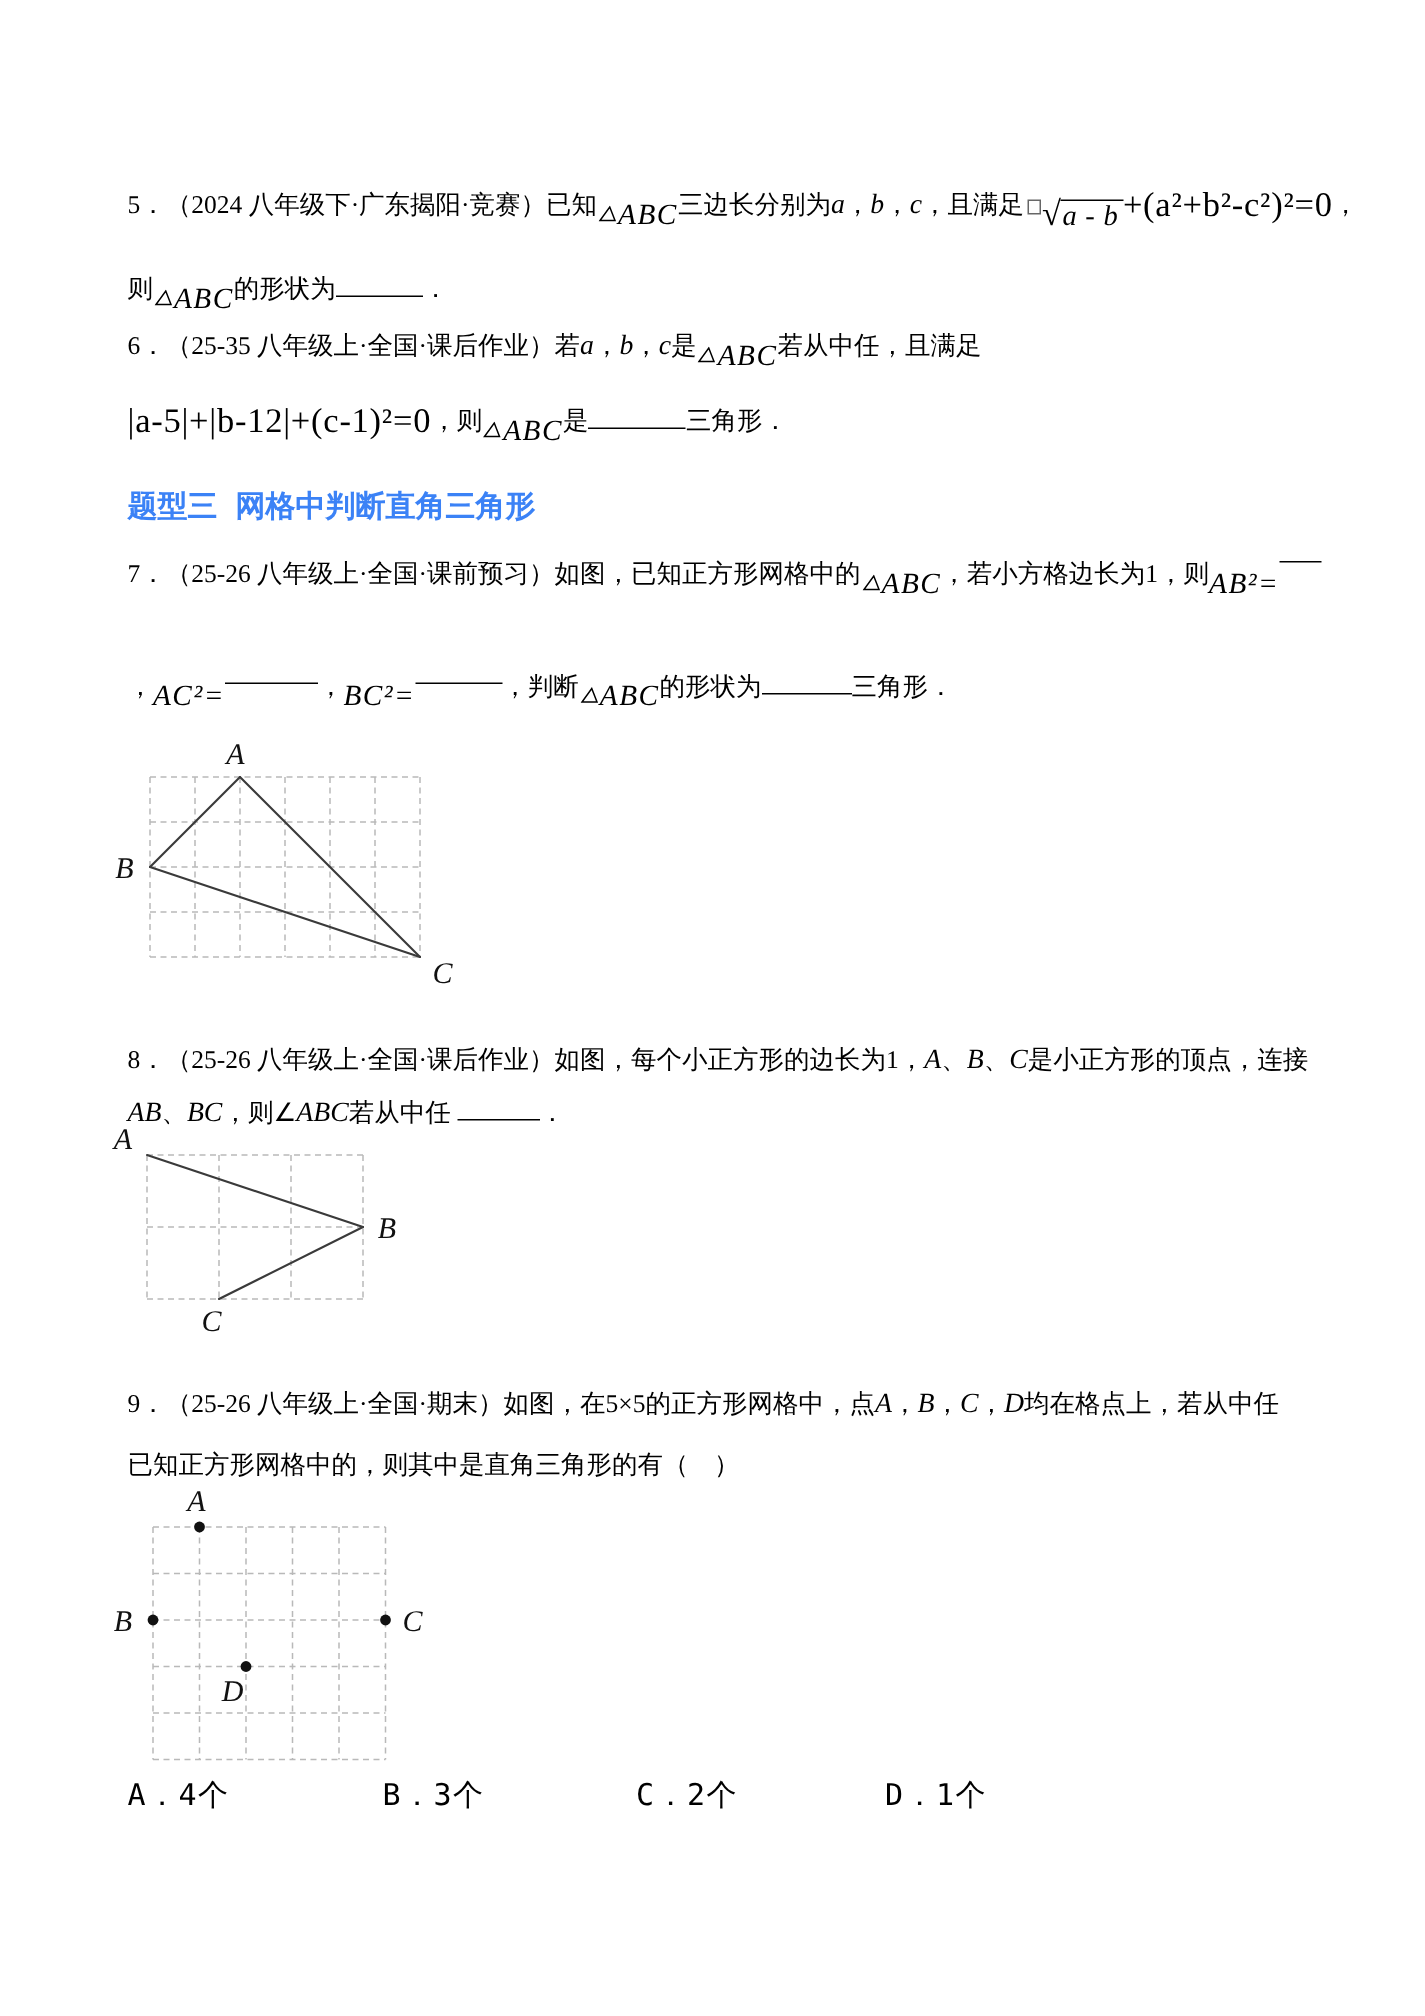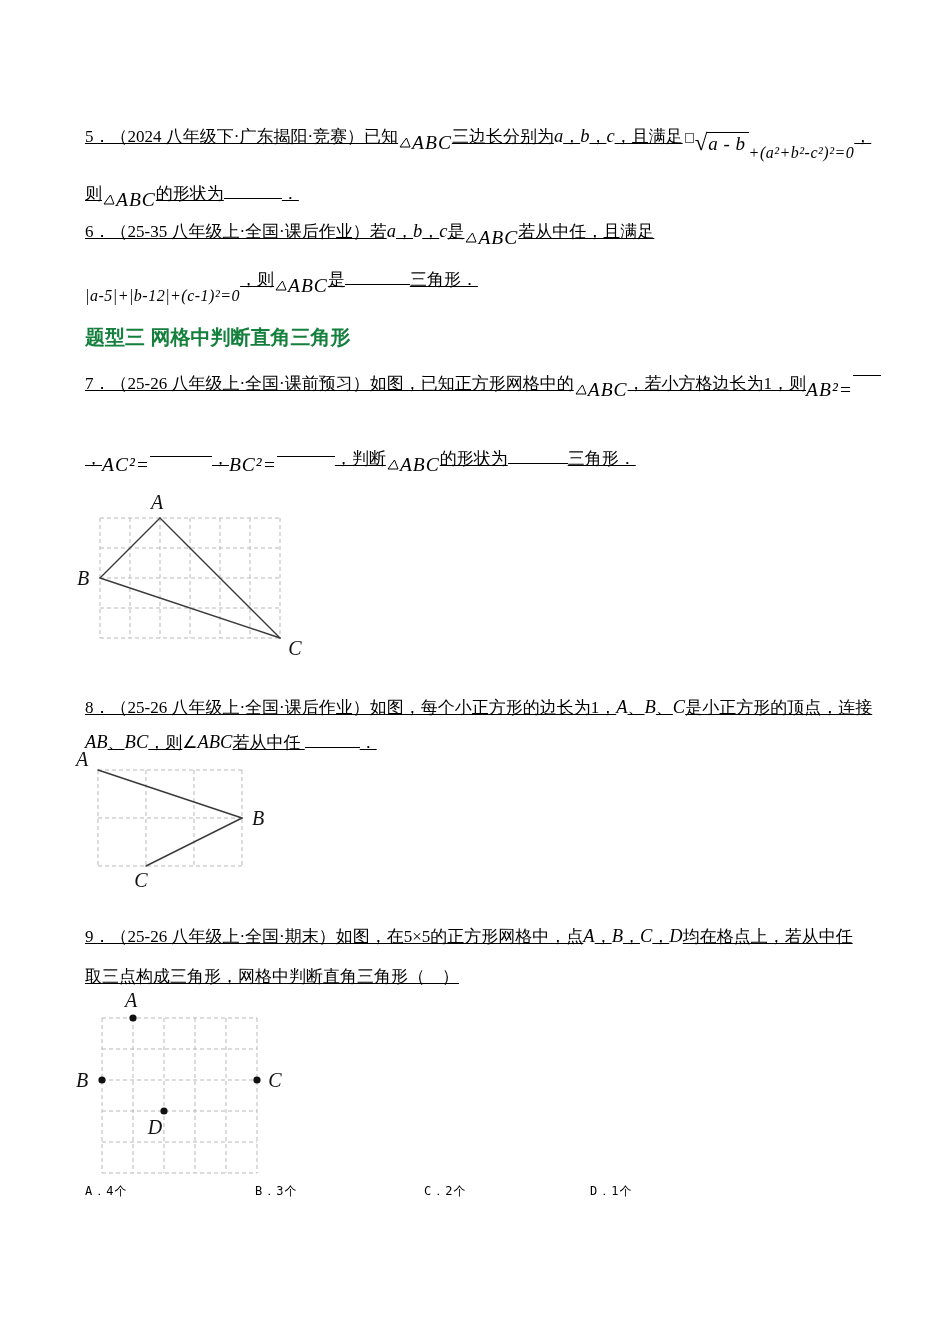--- a/index.html
+++ b/index.html
@@ -5,46 +5,46 @@
   html,body{margin:0;padding:0;}
   body{
     width:950px;height:1344px;position:relative;background:#ffffff;
     font-family:"Liberation Serif","DejaVu Serif",serif;color:#000;
     overflow:hidden;
   }
   .line{
     position:absolute;left:85px;white-space:nowrap;
     font-size:17px;line-height:26px;color:#000;
   }
-  .seg-t{font-family:"Liberation Serif","DejaVu Serif",serif;text-decoration:underline;}
+  .seg-t{font-family:"Liberation Serif","DejaVu Serif",serif;}
   .seg-i{font-family:"Liberation Serif",serif;font-style:italic;font-size:18.5px;}
   .seg-sym{font-family:"DejaVu Sans",sans-serif;font-size:17px;}
   .seg-low{font-family:"Liberation Serif",serif;font-style:italic;font-size:19.5px;
            position:relative;top:7px;letter-spacing:1px;}
-  .seg-lowf{font-family:"Liberation Serif",serif;font-style:italic;font-size:16px;
-           position:relative;top:16px;letter-spacing:.5px;}
+  .seg-lowf{font-family:"Liberation Serif",serif;font-size:23px;
+           position:relative;top:2px;letter-spacing:.5px;}
   .seg-tri{position:relative;top:6px;margin:0 1px;display:inline-block;}
   .seg-rad{position:relative;top:8px;font-size:19px;font-family:"Liberation Serif",serif;white-space:nowrap;}
   .seg-rad .sqrt{font-size:23px;font-style:normal;}
   .seg-rad .radi{border-top:1.5px solid #000;font-style:italic;padding:0 3px 0 1px;letter-spacing:.5px;font-family:Liberation Serif, serif;}
   .seg-box{display:inline-block;width:7px;height:8px;border:1px solid #666;
            margin:0 1px 0 2px;vertical-align:middle;background:#fdfdfd;}
   .seg-blank_b{display:inline-block;height:3px;border-bottom:1.3px solid #000;}
   .seg-blank_m{display:inline-block;height:3px;border-bottom:1.3px solid #000;transform:translateY(-7px);}
   .seg-blank_h{display:inline-block;height:3px;border-bottom:1.6px solid #000;transform:translateY(-13px);}
   .heading{
     position:absolute;left:85px;top:324px;
-    font-family:Liberation Sans, sans-serif;
-    font-weight:bold;font-size:20px;color:#15803d;
+    font-family:Liberation Mono, monospace;
+    font-weight:bold;font-size:20px;color:#3b82f6;
   }
   svg.fig{position:absolute;overflow:visible;}
   .opt{
     position:absolute;top:1183px;
     font-family:"DejaVu Sans Mono","Liberation Mono",monospace;
-    font-size:12px;color:#000;letter-spacing:1px;
+    font-size:20px;color:#000;letter-spacing:1px;
   }
 </style>
 </head>
 <body>
 
 <div class="line" style="top:122px"><span class="seg-t">5．（2024 八年级下·广东揭阳·竞赛）已知</span><span class="seg-tri"><svg width="12" height="11" viewBox="0 0 12 11">
         <polygon points="1,10 11,10 7.5,1" fill="none" stroke="#000" stroke-width="1"></polygon>
       </svg></span><span class="seg-low">ABC</span><span class="seg-t">三边长分别为</span><span class="seg-i">a</span><span class="seg-t">，</span><span class="seg-i">b</span><span class="seg-t">，</span><span class="seg-i">c</span><span class="seg-t">，且满足</span><span class="seg-box"></span><span class="seg-rad"><span class="sqrt">√</span><span class="radi">a - b</span></span><span class="seg-lowf">+(a²+b²-c²)²=0</span><span class="seg-t">，</span></div>
 <div class="line" style="top:180px"><span class="seg-t">则</span><span class="seg-tri"><svg width="12" height="11" viewBox="0 0 12 11">
         <polygon points="1,10 11,10 7.5,1" fill="none" stroke="#000" stroke-width="1"></polygon>
@@ -97,21 +97,21 @@
     <line x1="30" y1="73" x2="174" y2="73" stroke="#b9b9b9" stroke-width="1" stroke-dasharray="4 3"></line>
     <line x1="30" y1="121" x2="174" y2="121" stroke="#b9b9b9" stroke-width="1" stroke-dasharray="4 3"></line>
     <line x1="30" y1="25" x2="174" y2="73" stroke="#3a3a3a" stroke-width="1.4" stroke-linecap="round"></line>
     <line x1="174" y1="73" x2="78" y2="121" stroke="#3a3a3a" stroke-width="1.4" stroke-linecap="round"></line>
     <text x="14" y="21" text-anchor="middle" font-style="italic" font-size="20" font-family="&quot;Liberation Serif&quot;, serif" fill="#111">A</text>
     <text x="190" y="80" text-anchor="middle" font-style="italic" font-size="20" font-family="&quot;Liberation Serif&quot;, serif" fill="#111">B</text>
     <text x="73" y="142" text-anchor="middle" font-style="italic" font-size="20" font-family="&quot;Liberation Serif&quot;, serif" fill="#111">C</text>
   </svg>
 
 <div class="line" style="top:923px"><span class="seg-t">9．（25-26 八年级上·全国·期末）如图，在5×5的正方形网格中，点</span><span class="seg-i">A</span><span class="seg-t">，</span><span class="seg-i">B</span><span class="seg-t">，</span><span class="seg-i">C</span><span class="seg-t">，</span><span class="seg-i">D</span><span class="seg-t">均在格点上，若从中任</span></div>
-<div class="line" style="top:964px"><span class="seg-t">取三点构成三角形，网格中判断直角三角形（　）</span></div>
+<div class="line" style="top:964px"><span class="seg-t">已知正方形网格中的，则其中是直角三角形的有（　）</span></div>
 <svg class="fig" style="left:72px;top:993px" xmlns="http://www.w3.org/2000/svg" width="215" height="204">
     <line x1="30" y1="25" x2="30" y2="180" stroke="#b9b9b9" stroke-width="1" stroke-dasharray="4 3"></line>
     <line x1="61" y1="25" x2="61" y2="180" stroke="#b9b9b9" stroke-width="1" stroke-dasharray="4 3"></line>
     <line x1="92" y1="25" x2="92" y2="180" stroke="#b9b9b9" stroke-width="1" stroke-dasharray="4 3"></line>
     <line x1="123" y1="25" x2="123" y2="180" stroke="#b9b9b9" stroke-width="1" stroke-dasharray="4 3"></line>
     <line x1="154" y1="25" x2="154" y2="180" stroke="#b9b9b9" stroke-width="1" stroke-dasharray="4 3"></line>
     <line x1="185" y1="25" x2="185" y2="180" stroke="#b9b9b9" stroke-width="1" stroke-dasharray="4 3"></line>
     <line x1="30" y1="25" x2="185" y2="25" stroke="#b9b9b9" stroke-width="1" stroke-dasharray="4 3"></line>
     <line x1="30" y1="56" x2="185" y2="56" stroke="#b9b9b9" stroke-width="1" stroke-dasharray="4 3"></line>
     <line x1="30" y1="87" x2="185" y2="87" stroke="#b9b9b9" stroke-width="1" stroke-dasharray="4 3"></line>

